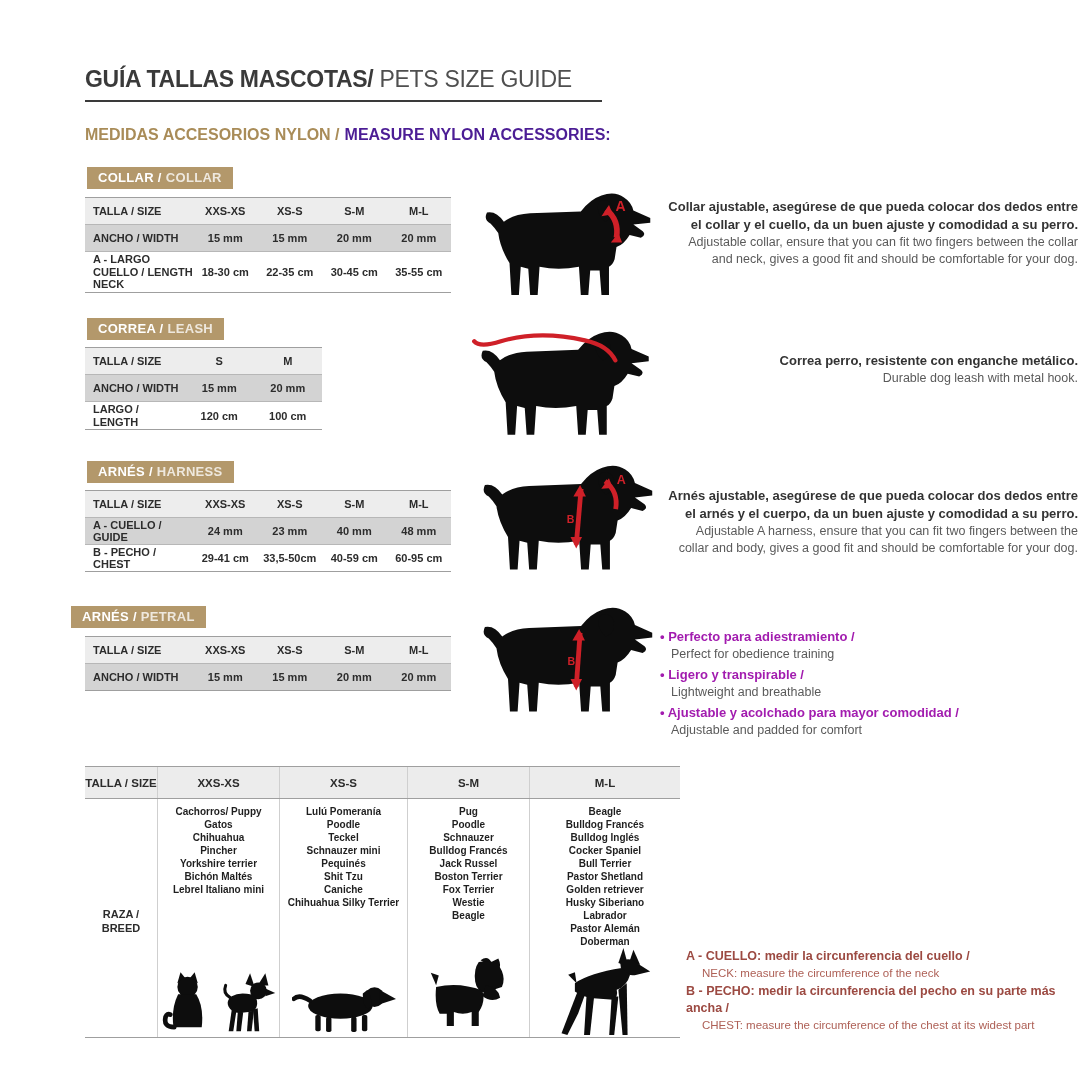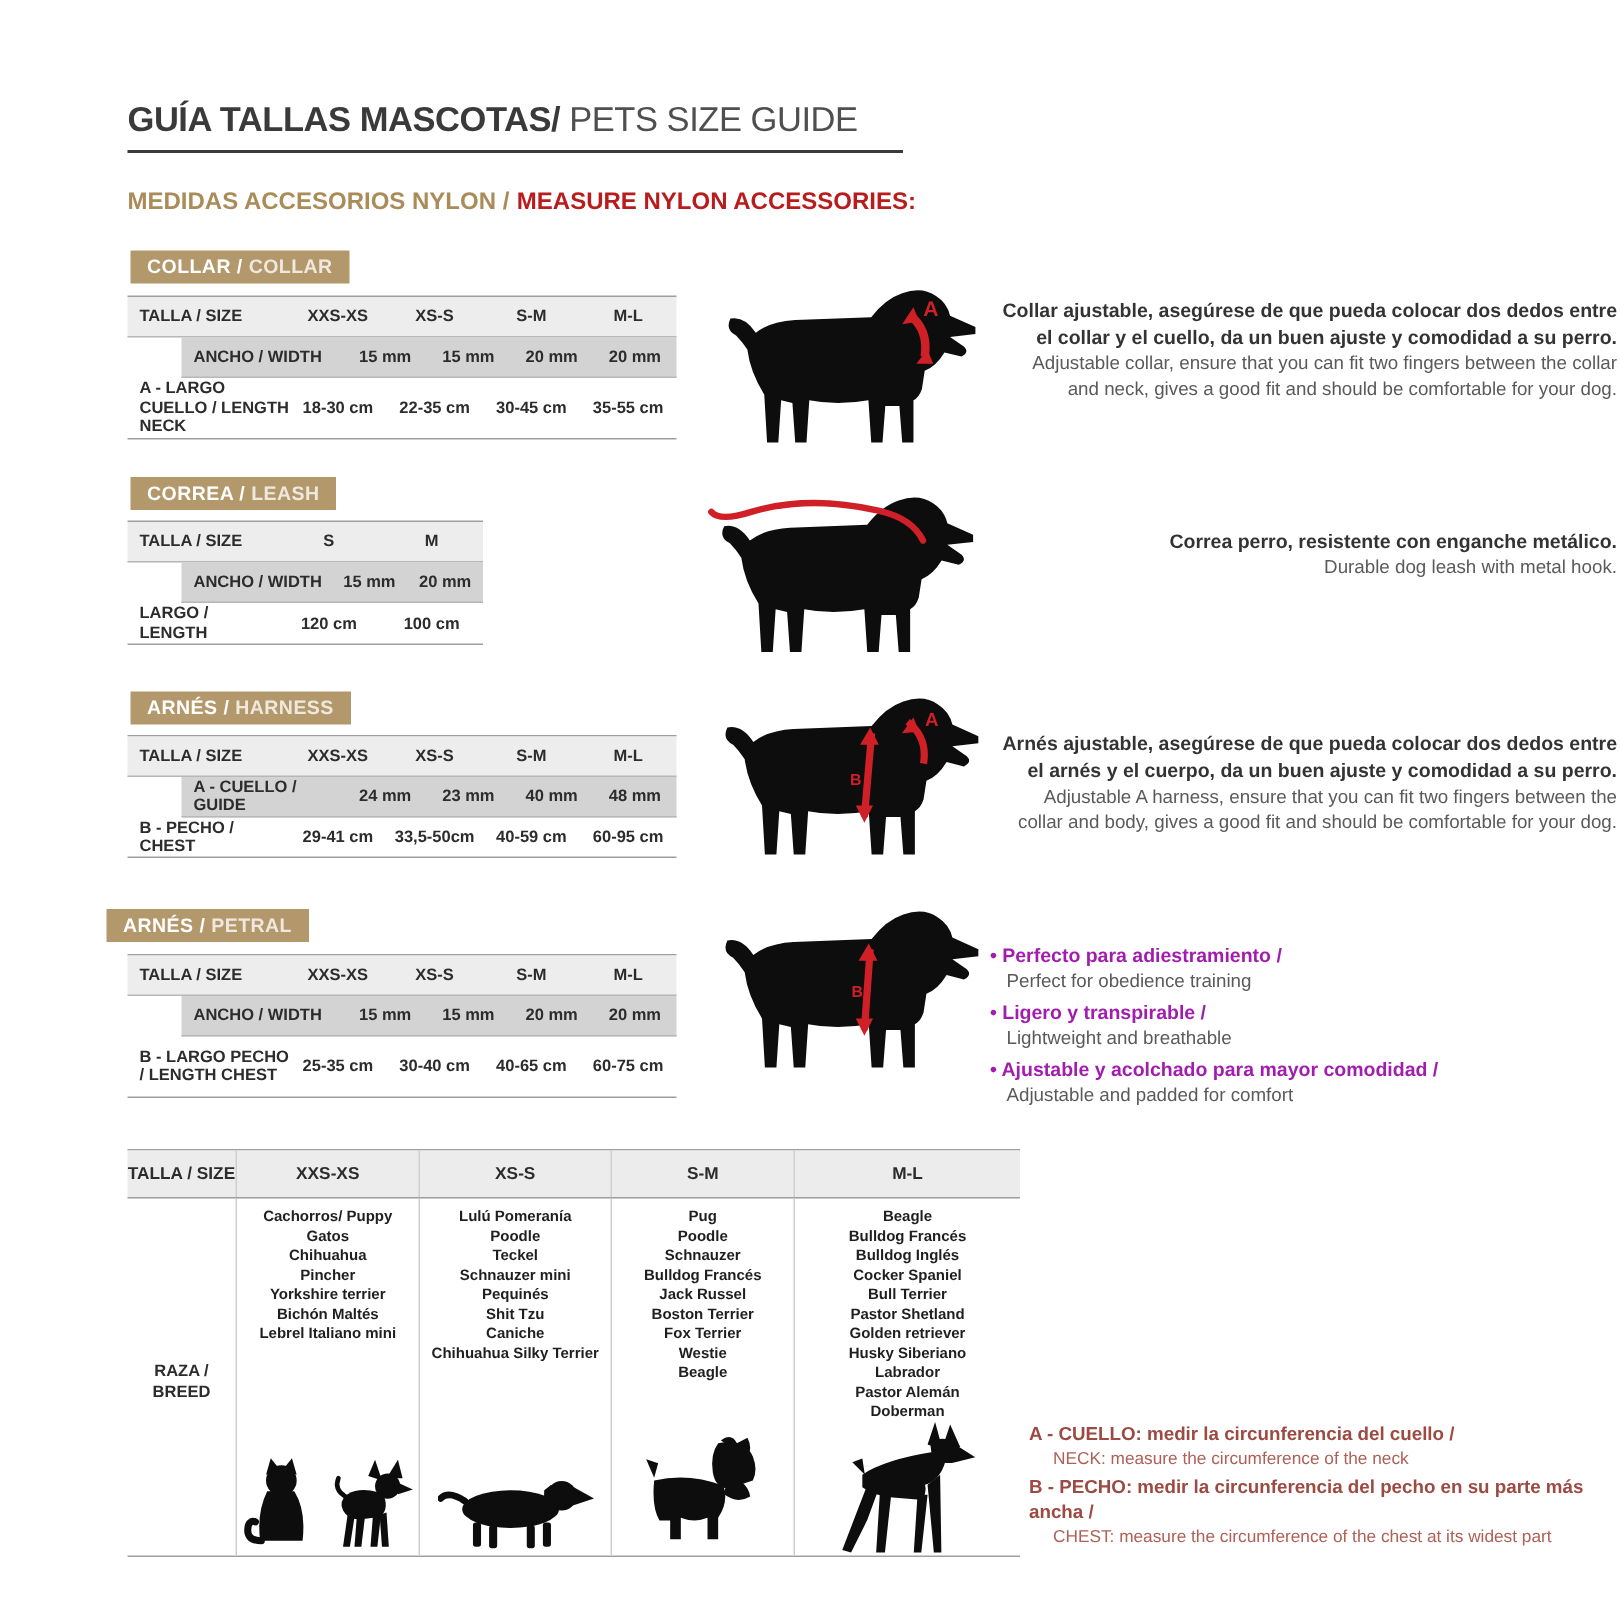--- a/index.html
+++ b/index.html
@@ -6,33 +6,33 @@
   #canvas{position:relative;width:1080px;height:1080px;background:#ffffff;
           font-family:"Liberation Sans",sans-serif;overflow:hidden;}
 
   
   .title{position:absolute;left:85px;top:66px;border-bottom:2px solid #3a3a3a;
          padding:0 30px 7px 0;font-size:23px;letter-spacing:-0.3px;white-space:nowrap;}
   .title .es{font-weight:bold;color:#3a3a3a;}
   .title .en{font-weight:normal;color:#4f4f4f;margin-left:6px;}
   .subtitle{position:absolute;left:85px;top:126px;font-size:16px;white-space:nowrap;}
   .subtitle .es{font-weight:bold;color:#a98c58;}
-  .subtitle .en{font-weight:bold;color:#b91c1c;margin-left:5px;}
+  .subtitle .en{font-weight:bold;color:#4c1d95;margin-left:5px;}
 
   
   .badge{position:absolute;background:#b3986b;color:#fff;font-weight:bold;
          font-size:13px;padding:3px 11px 4px;white-space:nowrap;letter-spacing:0.3px;}
   .badge .en{color:rgba(255,255,255,0.78);margin-left:4px;}
 
   
   .mtable{position:absolute;border-top:1px solid #9f9f9f;border-bottom:1px solid #9f9f9f;}
   .mrow{display:flex;align-items:center;border-bottom:1px solid #b7b7b7;}
   .mrow:last-child{border-bottom:none;}
   .h26{height:26px;} .h27{height:27px;} .h40{height:40px;}
-  .shade-light{background:#ededed;} .shade-mid{background:#d3d3d3;margin-left:36px;}
+  .shade-light{background:#ededed;} .shade-mid{background:#d3d3d3;}
   .mlabel{font-weight:bold;font-size:11px;line-height:12.5px;padding-left:8px;
           color:#2c2c2c;box-sizing:border-box;}
   .w108{width:108px;} .w100{width:100px;}
   .mvals{flex:1;display:flex;align-self:stretch;align-items:center;}
   .mvals .mcell{flex:1;text-align:center;font-weight:bold;font-size:11px;color:#2c2c2c;}
 
   
   .desc{position:absolute;width:410px;text-align:right;}
   .desc .es{font-weight:bold;font-size:13px;color:#333;line-height:18px;}
   .desc .en{font-size:12.5px;color:#5a5a5a;line-height:17px;}
@@ -245,29 +245,20 @@
           <div class="mcell">M-L</div>
         </div>
     </div>
     <div class="mrow h26 shade-mid">
       <div class="mlabel w108">ANCHO / WIDTH</div>
       <div class="mvals">
           <div class="mcell">15 mm</div>
           <div class="mcell">15 mm</div>
           <div class="mcell">20 mm</div>
           <div class="mcell">20 mm</div>
-        </div>
-    </div>
-    <div class="mrow h40">
-      <div class="mlabel w108">B - LARGO PECHO / LENGTH CHEST</div>
-      <div class="mvals">
-          <div class="mcell">25-35 cm</div>
-          <div class="mcell">30-40 cm</div>
-          <div class="mcell">40-65 cm</div>
-          <div class="mcell">60-75 cm</div>
         </div>
     </div>
   </div>
   <svg class="dogsvg d-petral" viewBox="0 0 190 130">
     <use href="#sil-dog"></use>
     <g>
       <path class="red-line" d="M105,32 L101,88" stroke-width="5"></path>
       <text class="red-letter" x="92" y="65" font-size="11">B</text>
       <polygon class="red-fill" points="97,40 104,28 110,40"></polygon>
       <polygon class="red-fill" points="95,80 101,92 107,80"></polygon>

